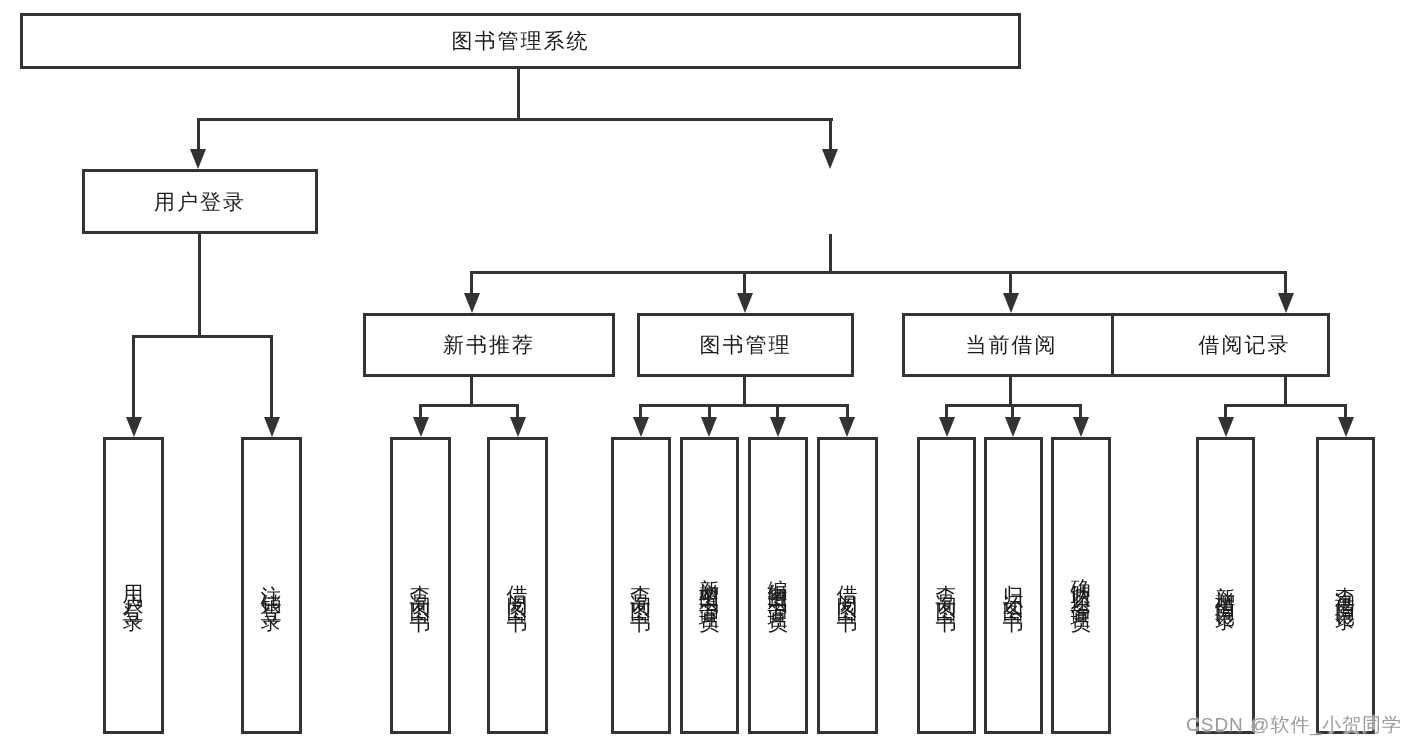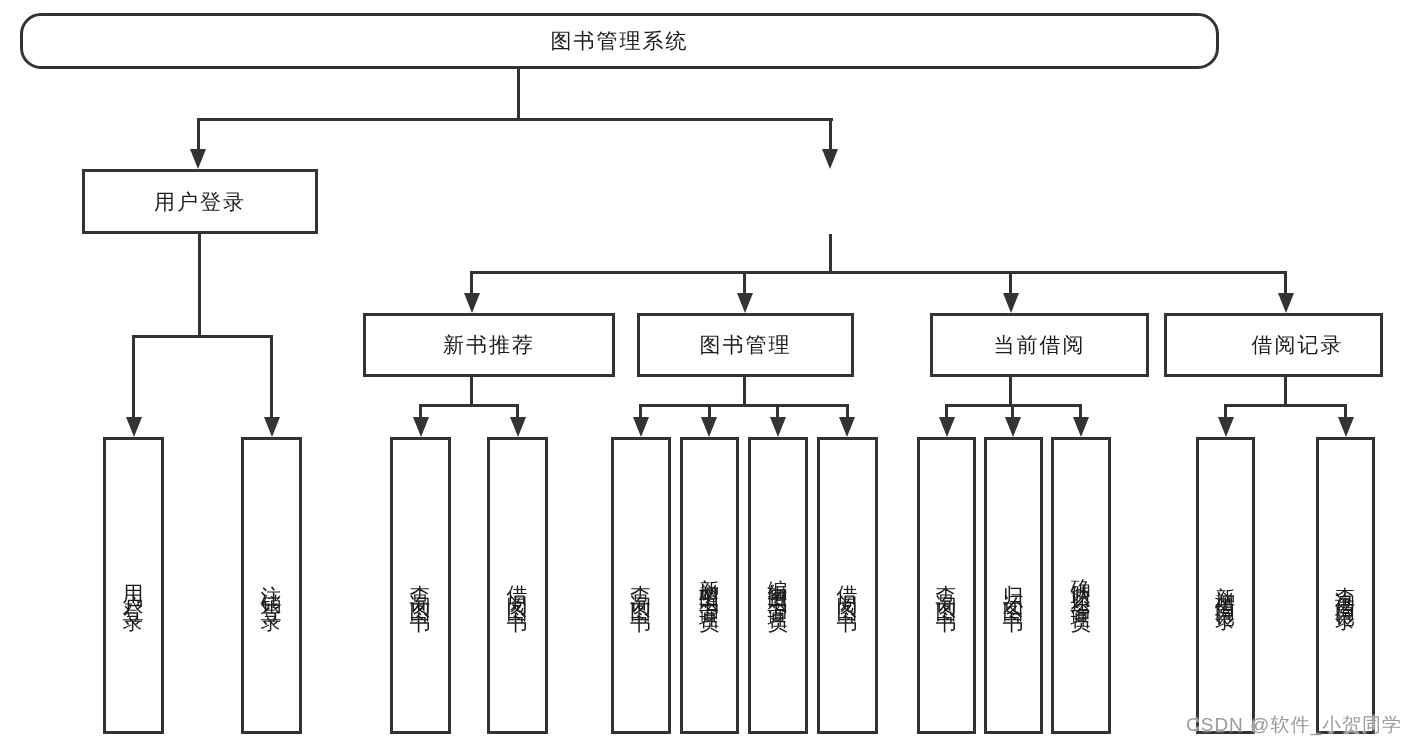--- a/index.html
+++ b/index.html
@@ -57,21 +57,21 @@
     z-index: 5;
     text-shadow: 0 0 2px #ffffff, 0 0 3px #ffffff;
     white-space: nowrap;
   }
 </style>
 </head>
 <body>
 
 <div class="canvas">
 
-  <div class="box" style="left:20px; top:13px; width:1199px; height:56px;border-radius:21px;">
+  <div class="box" style="left:20px; top:13px; width:1001px; height:56px;">
     <span class="lbl">图书管理系统</span>
   </div>
 
   <div class="vl" style="left:517px; top:69px; height:50px;"></div>
   <div class="hl" style="left:197px; top:118px; width:636px;"></div>
   <div class="vl" style="left:197px; top:118px; height:33px;"></div>
   <div class="ar" style="left:190px; top:149px;"></div>
   <div class="vl" style="left:829px; top:118px; height:33px;"></div>
   <div class="ar" style="left:822px; top:149px;"></div>
 
@@ -96,24 +96,24 @@
   <div class="ar" style="left:1003px; top:293px;"></div>
   <div class="vl" style="left:1284px; top:271px; height:24px;"></div>
   <div class="ar" style="left:1278px; top:293px;"></div>
 
   <div class="box l3" style="left:363px; width:252px;">
     <span class="lbl">新书推荐</span>
   </div>
   <div class="box l3" style="left:637px; width:217px;">
     <span class="lbl">图书管理</span>
   </div>
-  <div class="box l3" style="left:902px; width:219px;margin-left:28px;">
+  <div class="box l3" style="left:902px; width:219px;">
     <span class="lbl">当前借阅</span>
   </div>
-  <div class="box l3" style="left:1164px; width:219px;padding-left:48px;">
+  <div class="box l3" style="left:1111px; width:219px;padding-left:48px;">
     <span class="lbl">借阅记录</span>
   </div>
 
   <div class="vl" style="left:470px; top:377px; height:30px;"></div>
   <div class="hl" style="left:419px; top:404px; width:100px;"></div>
   <div class="vl" style="left:419px; top:404px; height:14px;"></div>
   <div class="ar" style="left:413px; top:417px;"></div>
   <div class="vl" style="left:516px; top:404px; height:14px;"></div>
   <div class="ar" style="left:510px; top:417px;"></div>
 

